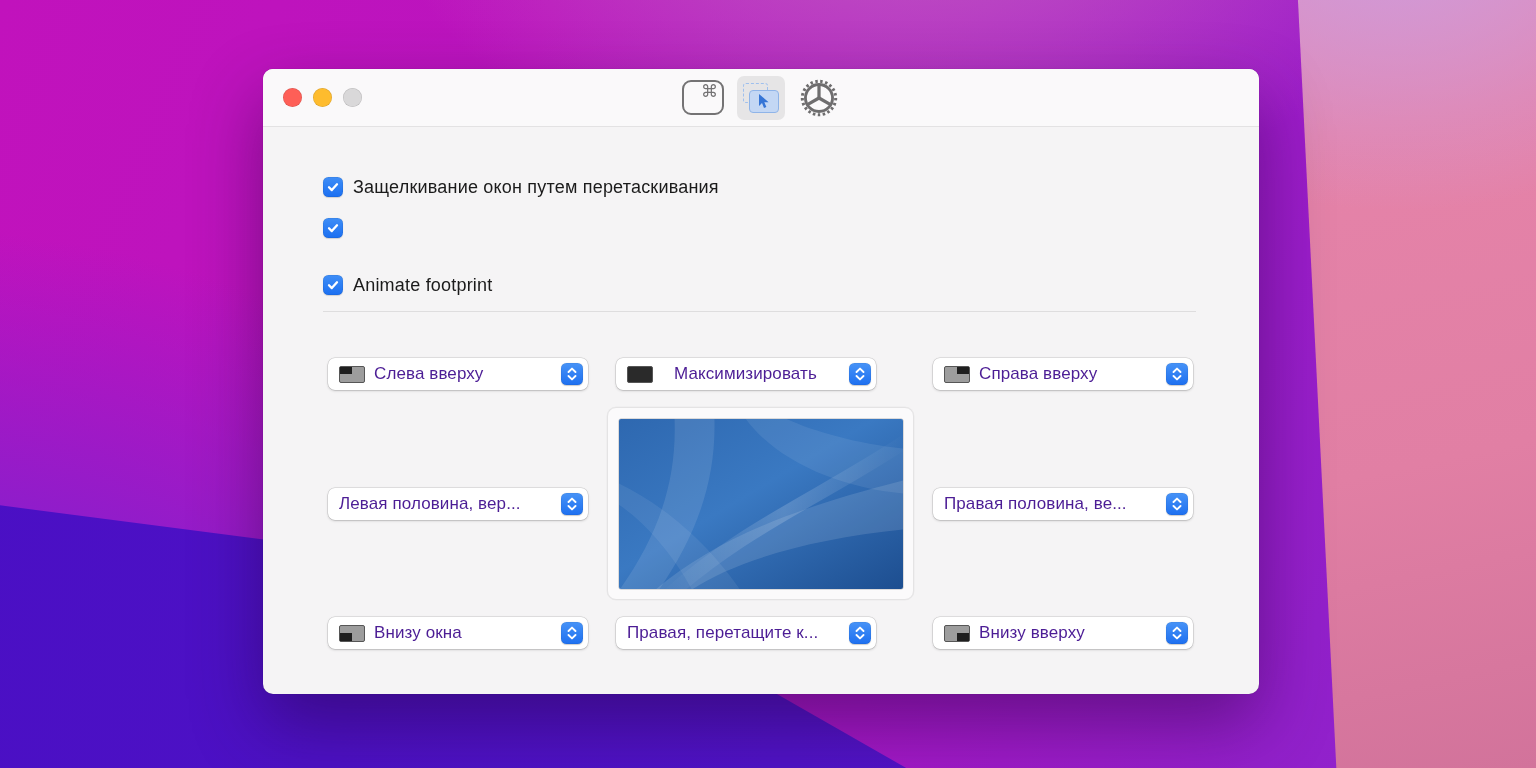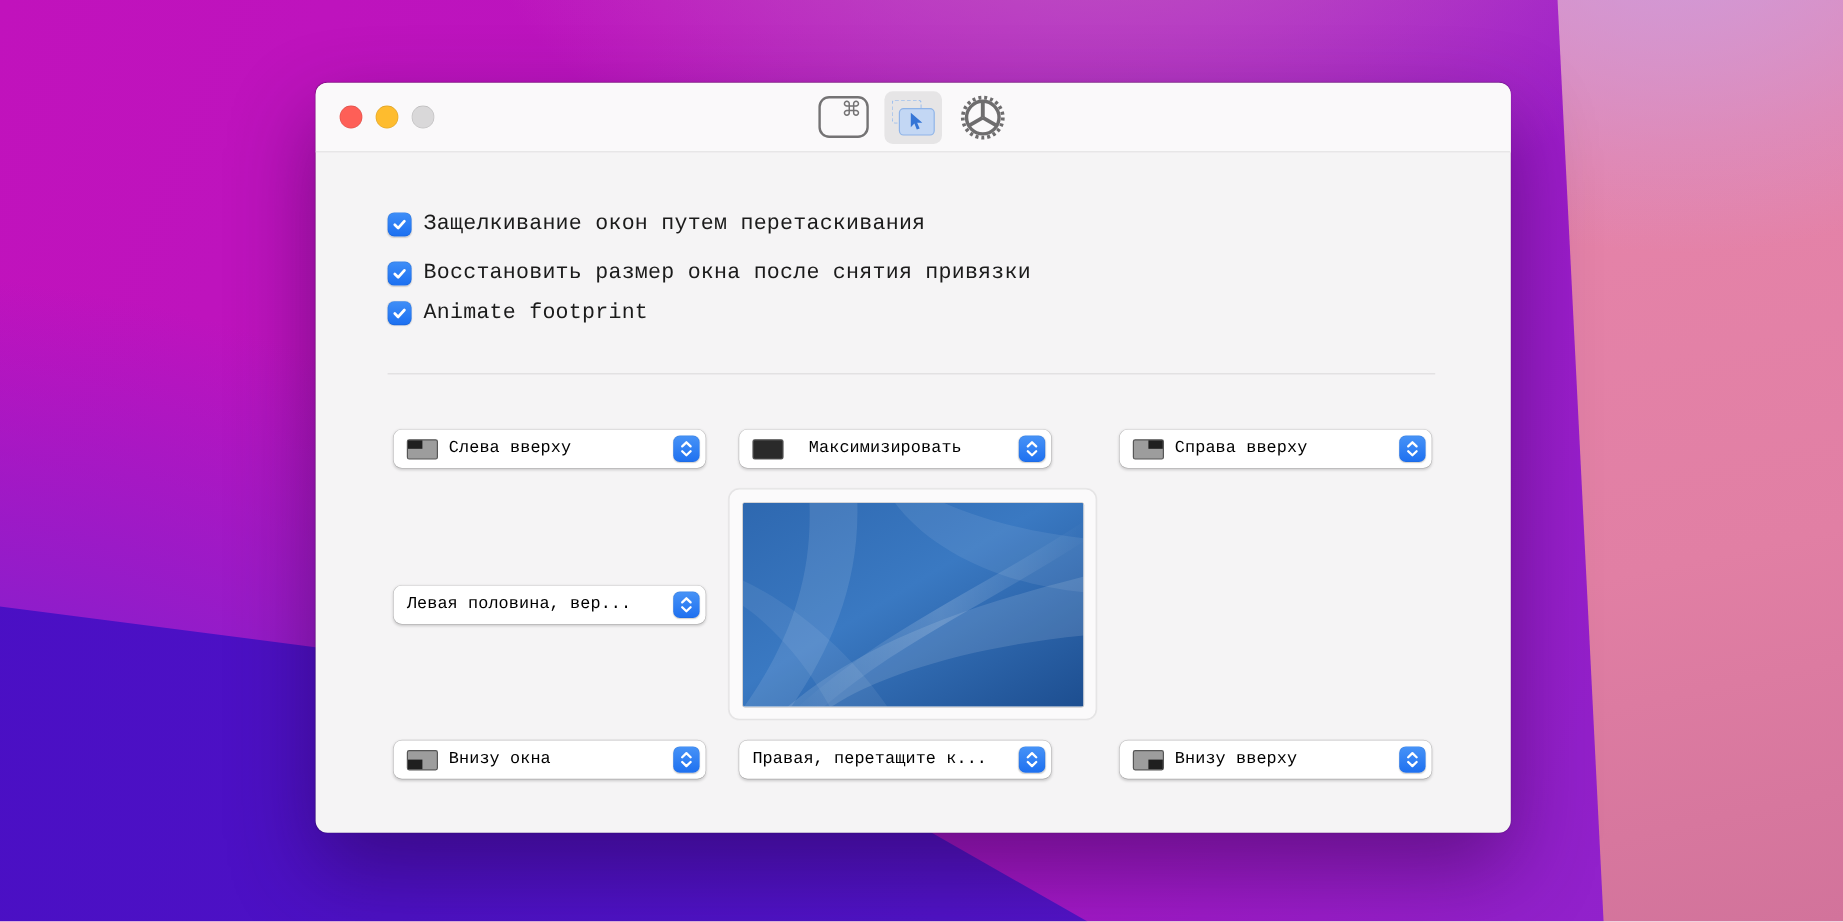--- a/index.html
+++ b/index.html
@@ -48,35 +48,35 @@
   .cmd-box span { position:absolute; right:4px; top:0px; font-size:17px; color:#747374; line-height:1.2; }
 
   .snap-glyph { position:relative; width:36px; height:30px; }
   .snap-dash  { position:absolute; left:0; top:0; width:25px; height:20px;
     border:1.5px dashed #9FC0EE; border-radius:3px; }
   .snap-solid { position:absolute; right:0; bottom:0; width:30px; height:23px;
     background:#C3D7F4; border:1.5px solid #8FB4E8; border-radius:4px;
     display:flex; align-items:center; justify-content:center; }
 
   
-  .content { position:relative; width:100%; height:567px;font-family:Liberation Mono, monospace; }
+  .content { position:relative; width:100%; height:567px; }
 
   .check-row { position:absolute; left:60px; display:flex; align-items:center; gap:10px; height:24px; }
   .checkbox { width:20px; height:20px; border-radius:5.5px;
     background:linear-gradient(#3F8EF7,#1B6FF1);
     box-shadow: inset 0 0 0 0.5px rgba(0,0,0,.1), 0 0.5px 1px rgba(0,0,0,.15);
     display:flex; align-items:center; justify-content:center; flex:none; }
   .check-label { font-size:18px; color:#1B1B1B; letter-spacing:.2px; }
 
   .divider { position:absolute; left:60px; top:184px; width:873px; height:1px; background:#DEDDDE; }
 
   .popup { position:absolute; height:32px; width:260px; background:#fff; border-radius:7px;
     box-shadow: 0 0 0 0.5px rgba(0,0,0,.17), 0 1px 2.5px rgba(0,0,0,.18);
     display:flex; align-items:center; padding:0 5px 0 11px; cursor:default; }
-  .popup-label { font-size:14px; color:#000000; white-space:nowrap; overflow:hidden;
+  .popup-label { font-size:17px; color:#4c1d95; white-space:nowrap; overflow:hidden;
     flex:1; letter-spacing:.1px; }
   .popup-stepper { width:22px; height:22px; border-radius:5.5px; flex:none; margin-left:6px;
     background:linear-gradient(#4793F7,#1E70F0);
     box-shadow: inset 0 0 0 0.5px rgba(0,0,0,.08), 0 0.5px 1px rgba(0,0,0,.2);
     display:flex; align-items:center; justify-content:center; }
 
   .winicon { width:26px; height:17px; background:#9D9D9D; border:1.5px solid #565656;
     border-radius:2px; position:relative; flex:none; margin-right:9px; }
   .winicon::after { content:""; position:absolute; background:#1F1F1F; width:12px; height:7.5px; }
   .winicon.tl::after { left:0; top:0; }
@@ -156,24 +156,23 @@
       </div>
       <div class="check-label">Защелкивание окон путем перетаскивания</div>
     </div>
 
     <div class="check-row" style="top:89px">
       <div class="checkbox">
         <svg width="14" height="14" viewBox="0 0 14 14">
             <path d="M3 7.3 L5.8 10.1 L11 4.3" stroke="#fff" stroke-width="2.3" fill="none" stroke-linecap="round" stroke-linejoin="round"></path>
           </svg>
       </div>
-      <div class="check-label">Восстановить размер окна после снятия привязки</div>
-    </div>
-
-    <div class="check-row" style="top:122px">
+    </div>
+
+    <div class="check-row" style="top:146px">
       <div class="checkbox">
         <svg width="14" height="14" viewBox="0 0 14 14">
             <path d="M3 7.3 L5.8 10.1 L11 4.3" stroke="#fff" stroke-width="2.3" fill="none" stroke-linecap="round" stroke-linejoin="round"></path>
           </svg>
       </div>
       <div class="check-label">Animate footprint</div>
     </div>
 
     <div class="divider"></div>
 
@@ -232,20 +231,28 @@
           <rect width="284" height="170" fill="url(#pbg)"></rect>
           <path d="M-10,185 C40,120 60,60 55,-10 L95,-10 C100,70 70,130 30,185 Z" fill="#ffffff" opacity="0.10"></path>
           <path d="M20,185 C80,130 150,95 290,60 L290,110 C180,120 90,150 55,185 Z" fill="#ffffff" opacity="0.12"></path>
           <path d="M120,-10 C150,40 220,70 290,75 L290,30 C230,25 170,5 150,-10 Z" fill="#ffffff" opacity="0.08"></path>
           <path d="M-10,60 C60,90 110,150 130,185 L80,185 C60,140 20,95 -10,80 Z" fill="#ffffff" opacity="0.07"></path>
           <path d="M40,185 C120,110 200,80 290,20" stroke="url(#sheen)" stroke-width="14" fill="none" opacity="0.5"></path>
         </svg>
       </div>
     </div>
 
+    <div class="popup row-2 col-right">
+      <div class="popup-label">Правая половина, ве...</div>
+      <div class="popup-stepper">
+        <svg width="12" height="16" viewBox="0 0 12 16">
+            <path d="M2.5 6 L6 2.6 L9.5 6 M2.5 10 L6 13.4 L9.5 10" stroke="#fff" stroke-width="1.9" fill="none" stroke-linecap="round" stroke-linejoin="round"></path>
+          </svg>
+      </div>
+    </div>
 
     <div class="popup row-3 col-left">
       <div class="winicon bl"></div>
       <div class="popup-label">Внизу окна</div>
       <div class="popup-stepper">
         <svg width="12" height="16" viewBox="0 0 12 16">
             <path d="M2.5 6 L6 2.6 L9.5 6 M2.5 10 L6 13.4 L9.5 10" stroke="#fff" stroke-width="1.9" fill="none" stroke-linecap="round" stroke-linejoin="round"></path>
           </svg>
       </div>
     </div>

